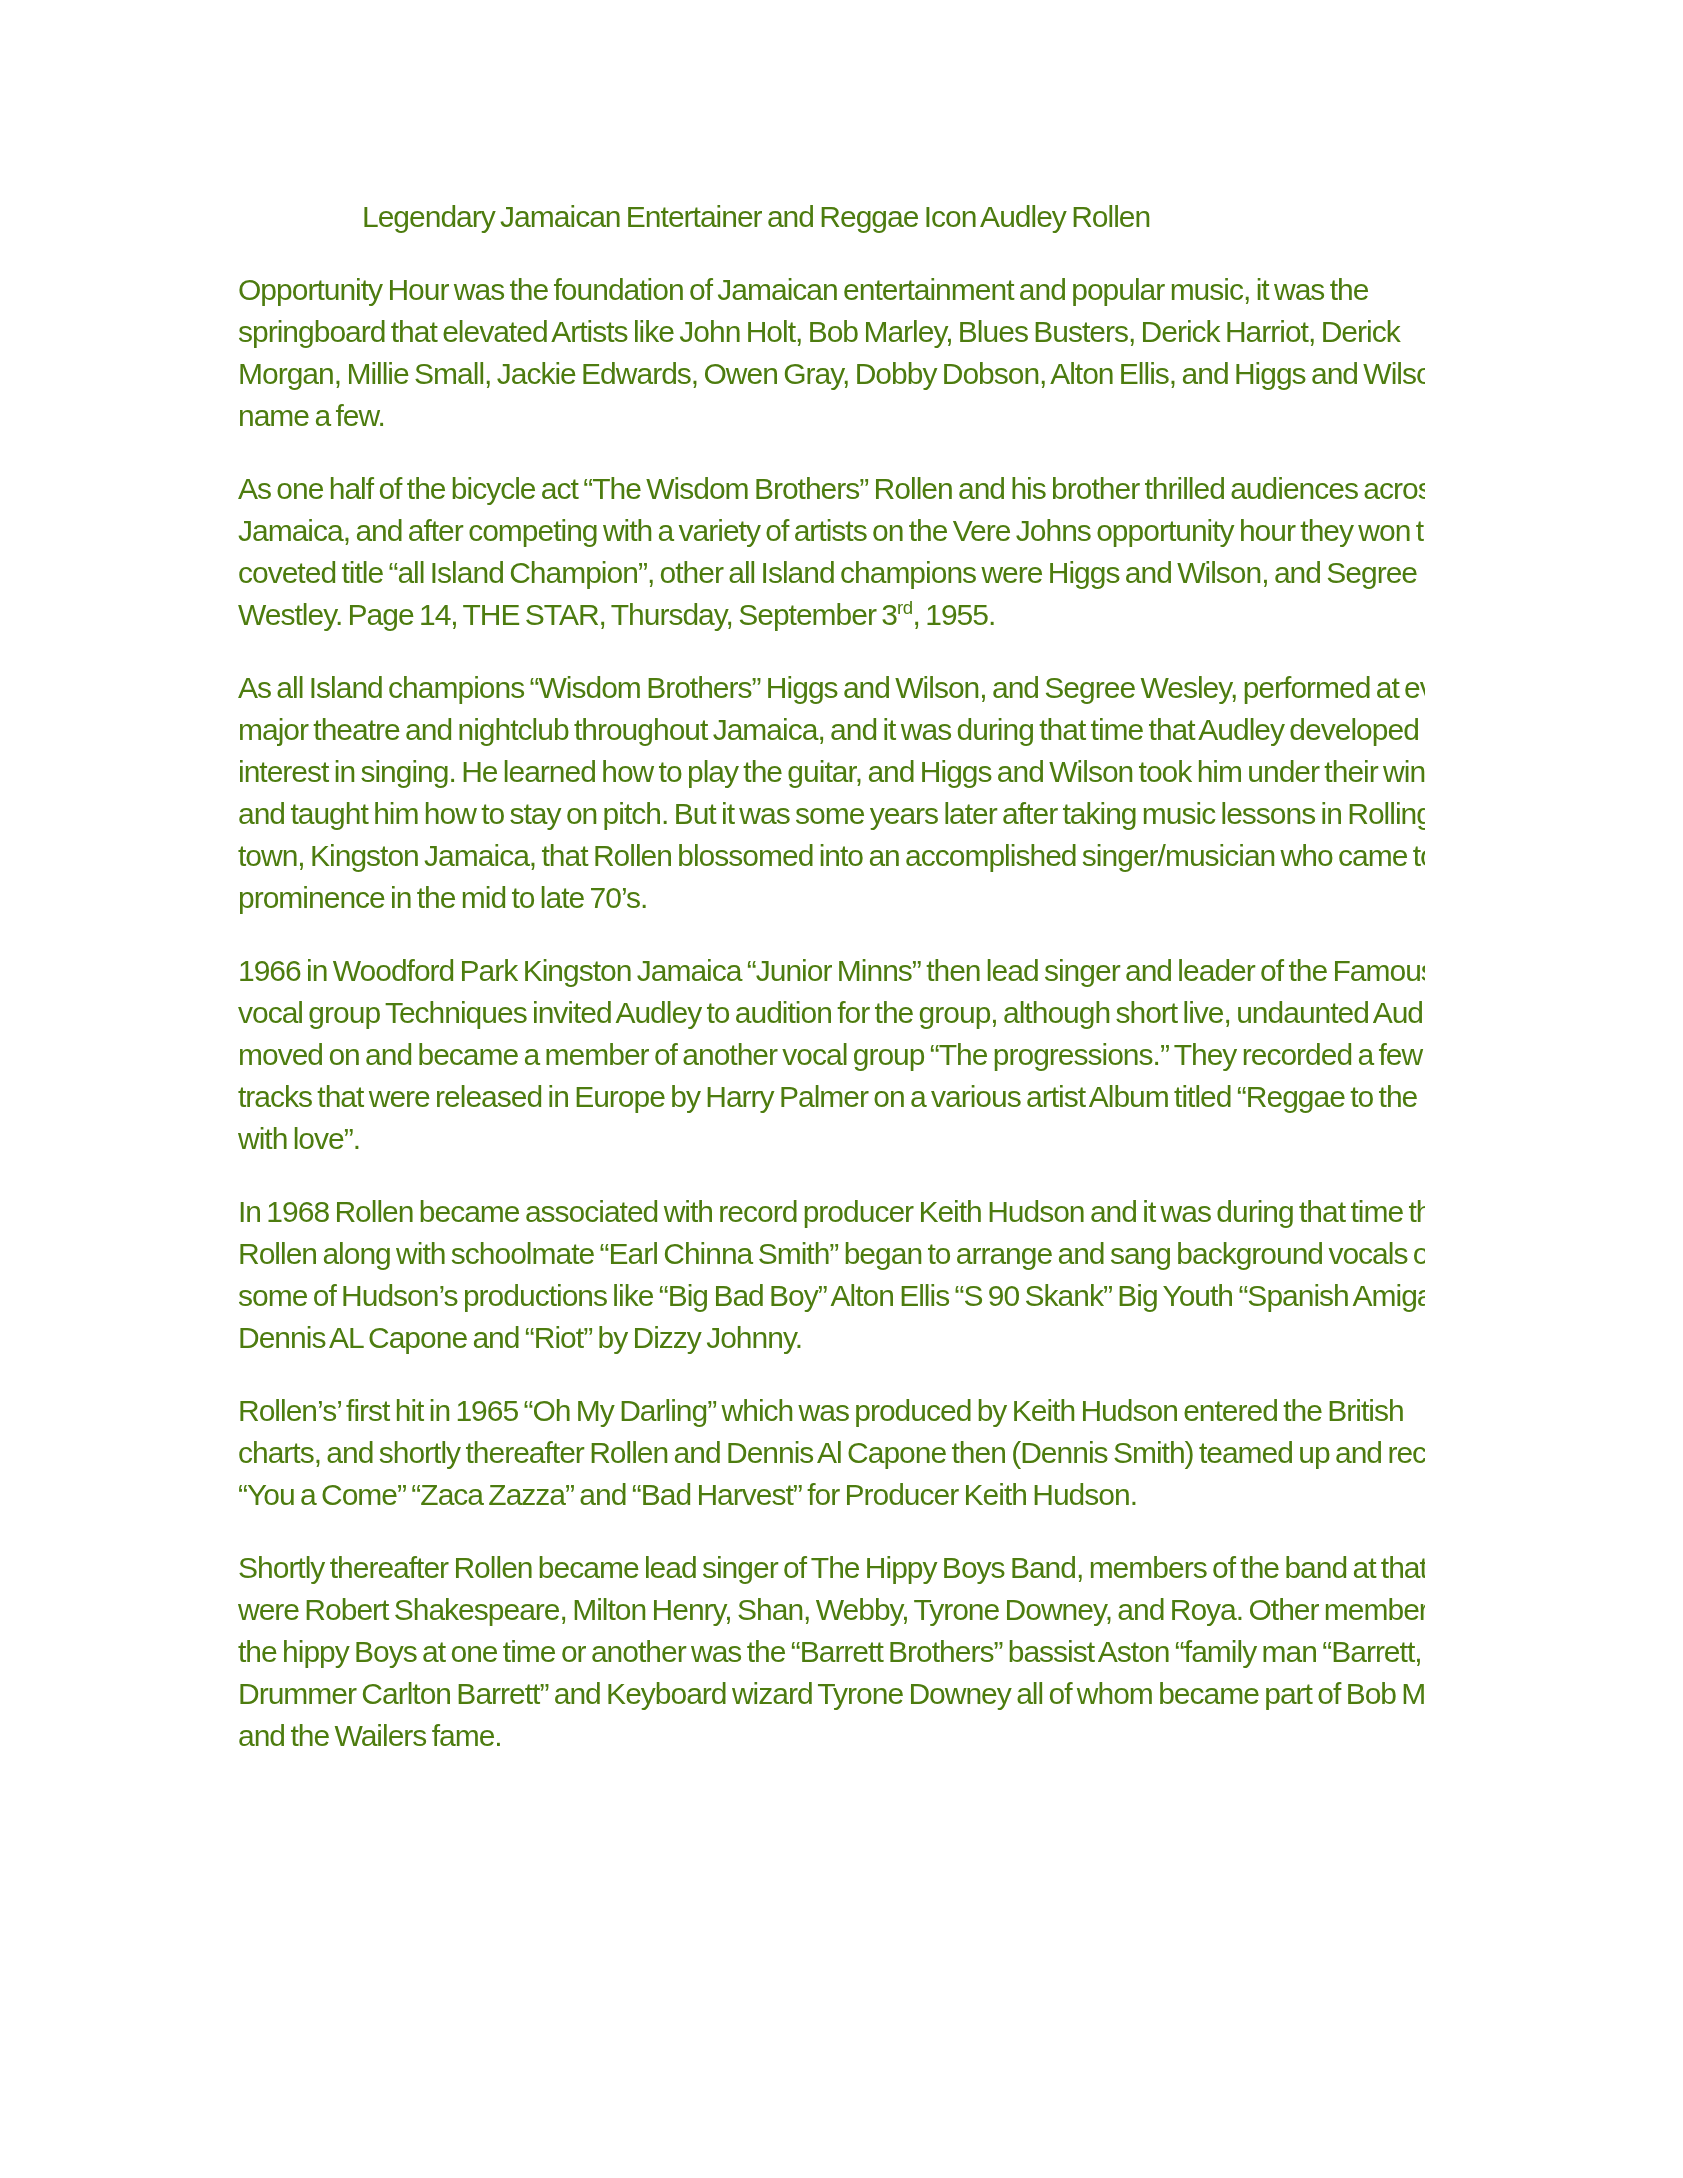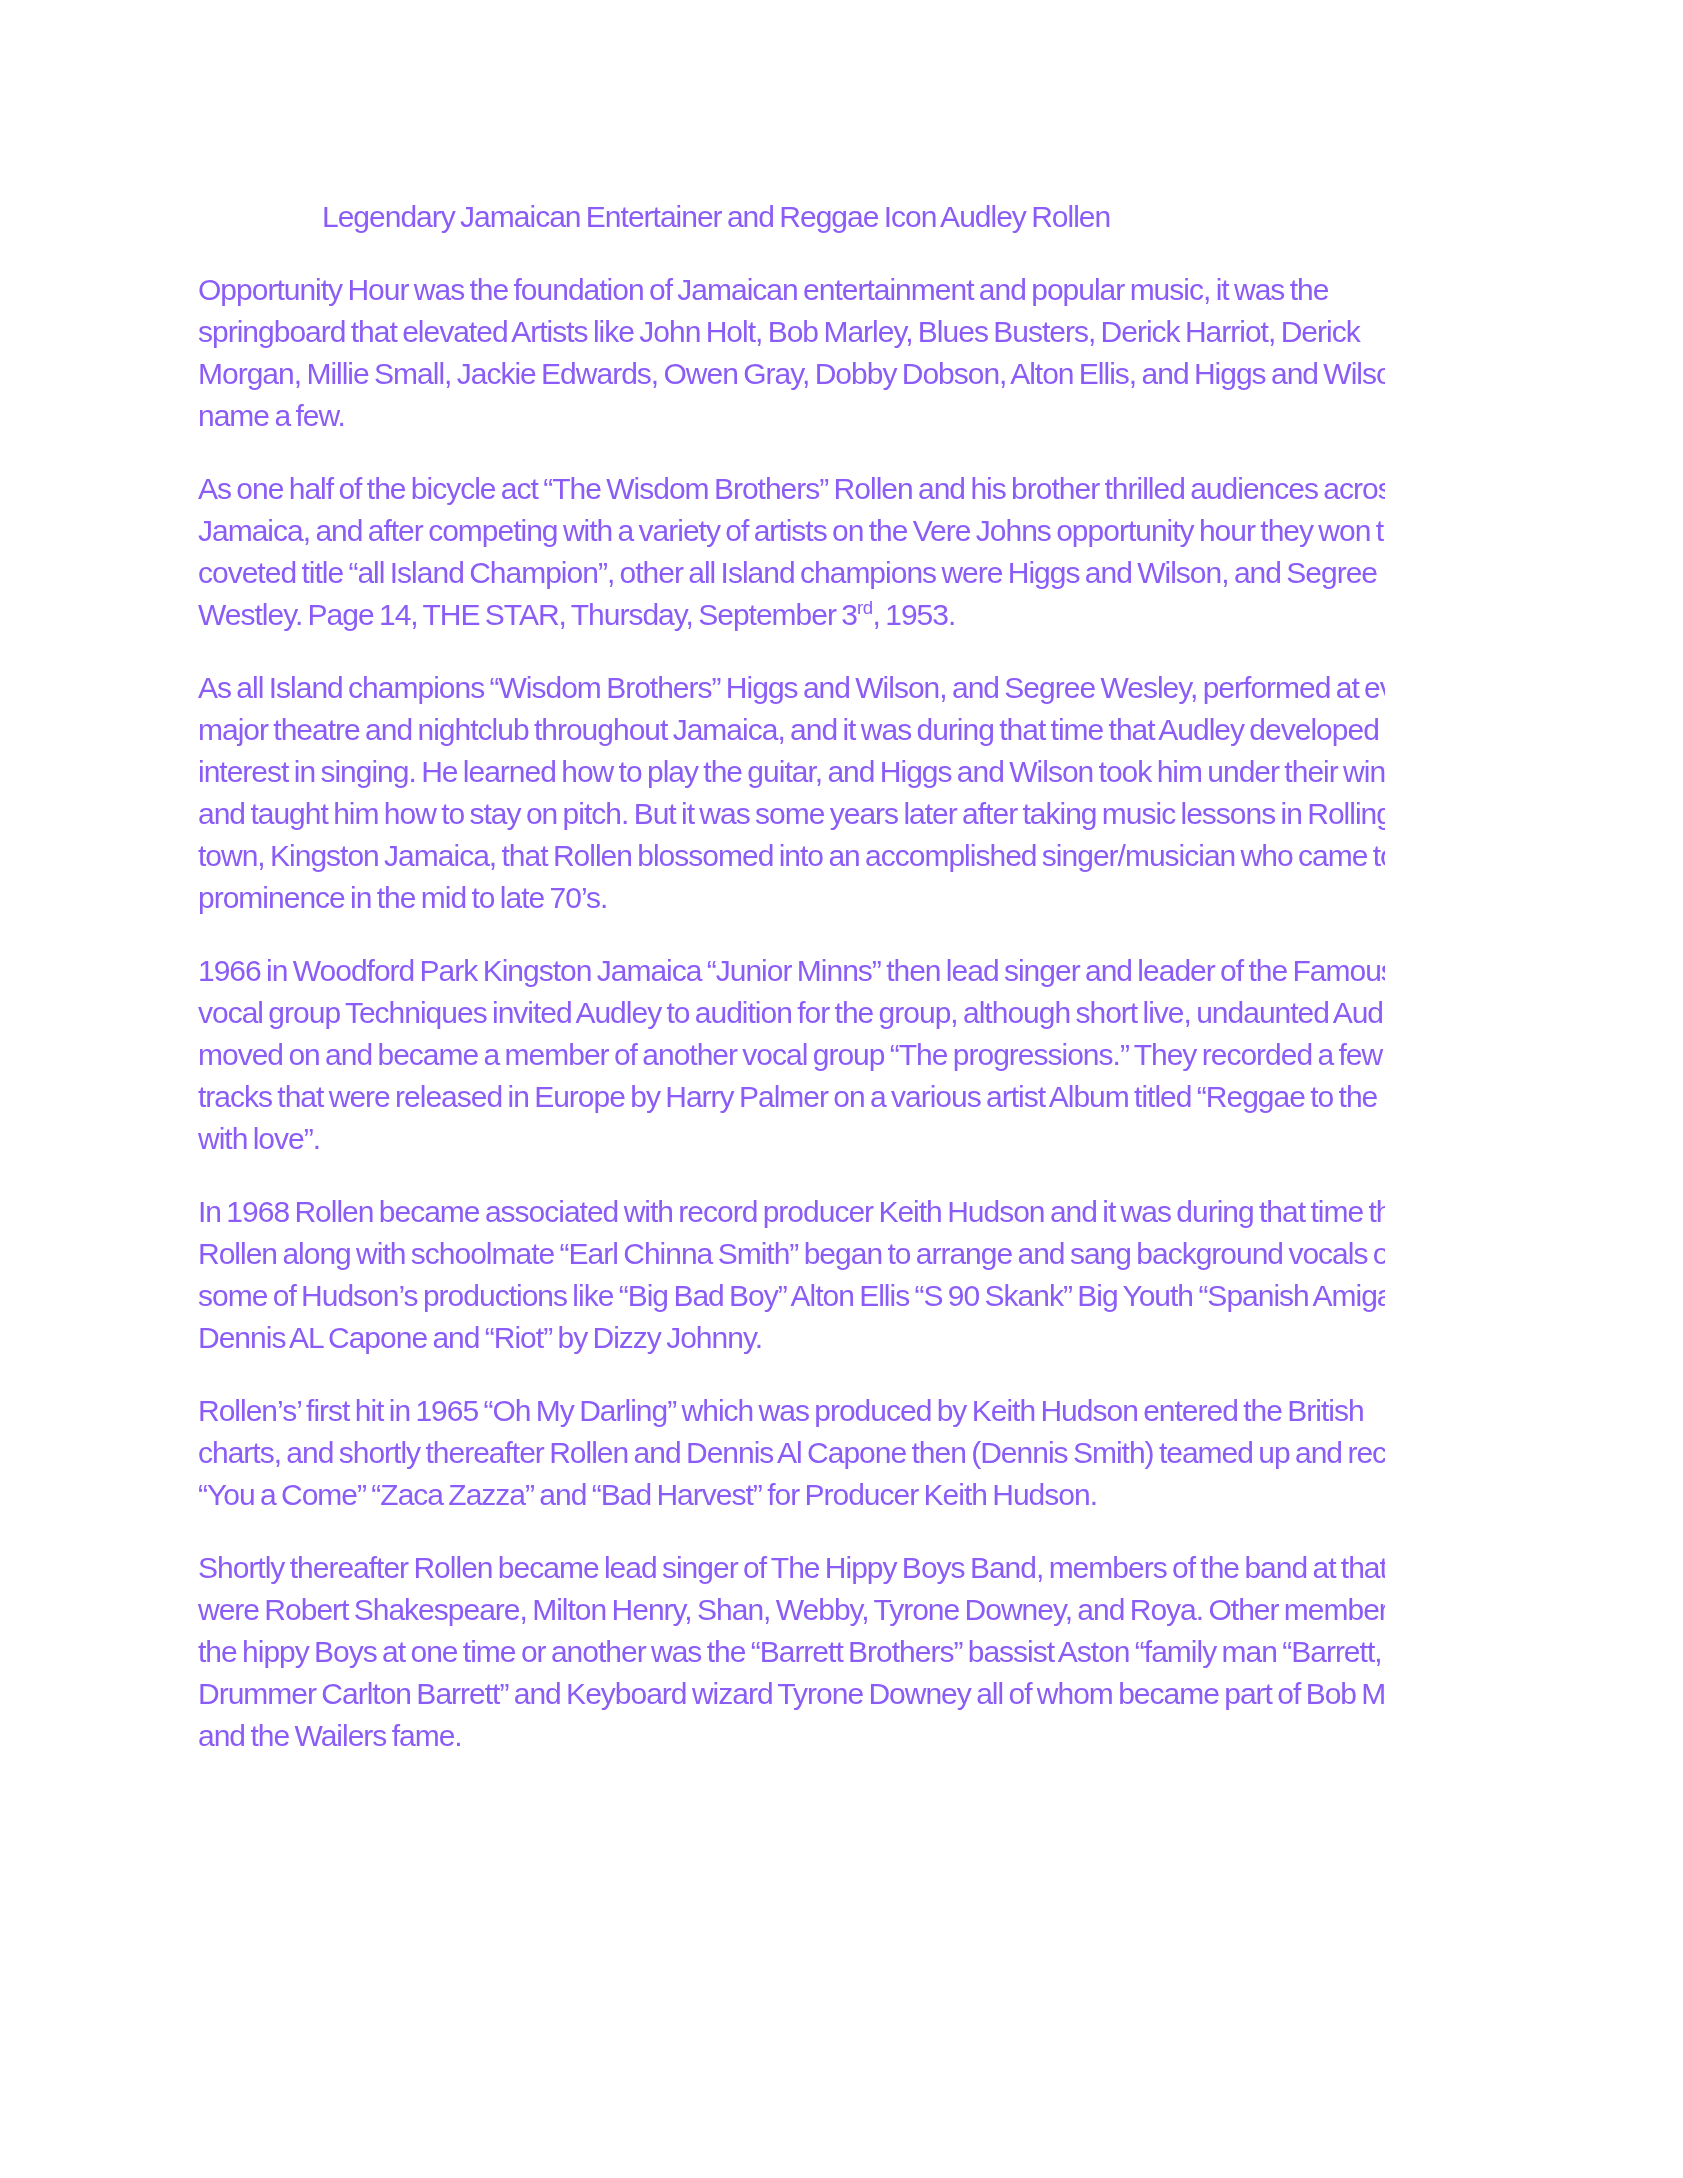--- a/index.html
+++ b/index.html
@@ -7,21 +7,22 @@
     padding: 0;
     background: #ffffff;
   }
   .page {
     position: relative;
     width: 1385px;
     height: 2178px;
     background: #ffffff;
     overflow: hidden;
     font-family: "Liberation Sans", sans-serif;
-    color: #8b5cf6;
+    color: #4d7c0f;
+    margin-left: 40px;
   }
   .content {
     position: absolute;
     left: 198px;
     top: 196px;
     width: 1346px;
   }
   .doc-title {
     margin: 0 0 31px 124px;
     font-size: 30px;
@@ -56,21 +57,21 @@
 
 
     <p class="para">Opportunity Hour was the foundation of Jamaican entertainment and popular music, it was the
 springboard that elevated Artists like John Holt, Bob Marley, Blues Busters, Derick Harriot, Derick
 Morgan, Millie Small, Jackie Edwards, Owen Gray, Dobby Dobson, Alton Ellis, and Higgs and Wilson to
 name a few.</p>
 
     <p class="para"><span>As one half of the bicycle act “The Wisdom Brothers” Rollen and his brother thrilled audiences across
 Jamaica, and after competing with a variety of artists on the Vere Johns opportunity hour they won the
 coveted title “all Island Champion”, other all Island champions were Higgs and Wilson, and Segree
-Westley. Page 14, THE STAR, Thursday, September 3</span><sup class="ord">rd</sup><span>, 1953.</span></p>
+Westley. Page 14, THE STAR, Thursday, September 3</span><sup class="ord">rd</sup><span>, 1955.</span></p>
 
     <p class="para">As all Island champions “Wisdom Brothers” Higgs and Wilson, and Segree Wesley, performed at every
 major theatre and nightclub throughout Jamaica, and it was during that time that Audley developed an
 interest in singing. He learned how to play the guitar, and Higgs and Wilson took him under their wings
 and taught him how to stay on pitch. But it was some years later after taking music lessons in Rollington
 town, Kingston Jamaica, that Rollen blossomed into an accomplished singer/musician who came to
 prominence in the mid to late 70’s.</p>
 
     <p class="para">1966 in Woodford Park Kingston Jamaica “Junior Minns” then lead singer and leader of the Famous
 vocal group Techniques invited Audley to audition for the group, although short live, undaunted Audley

